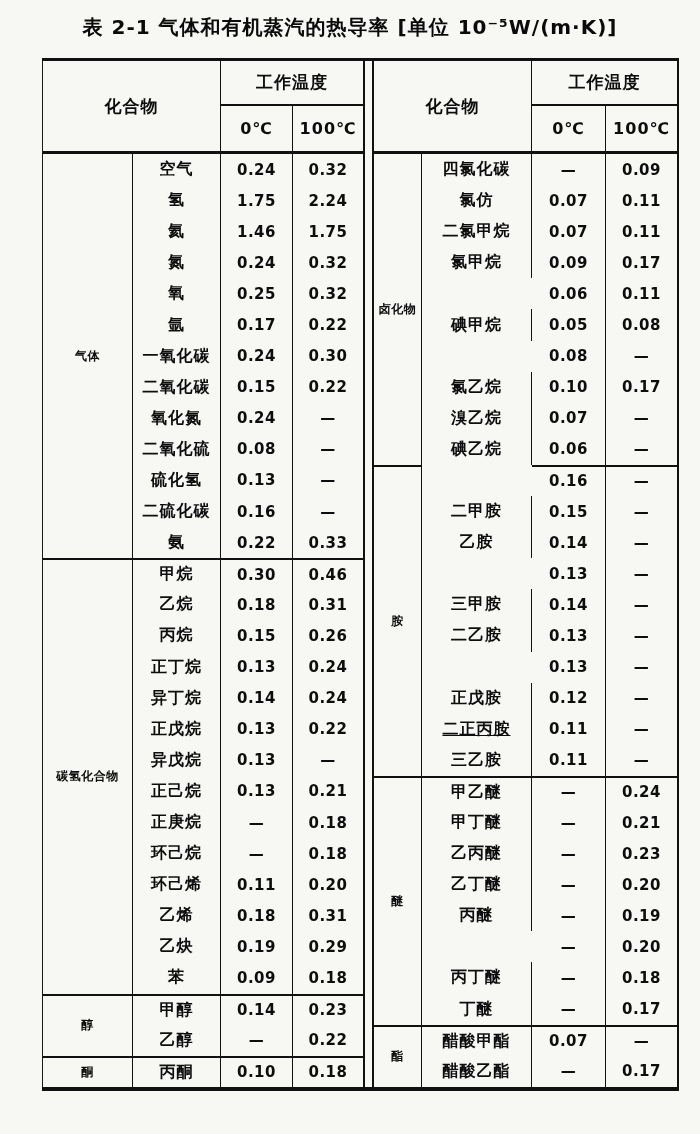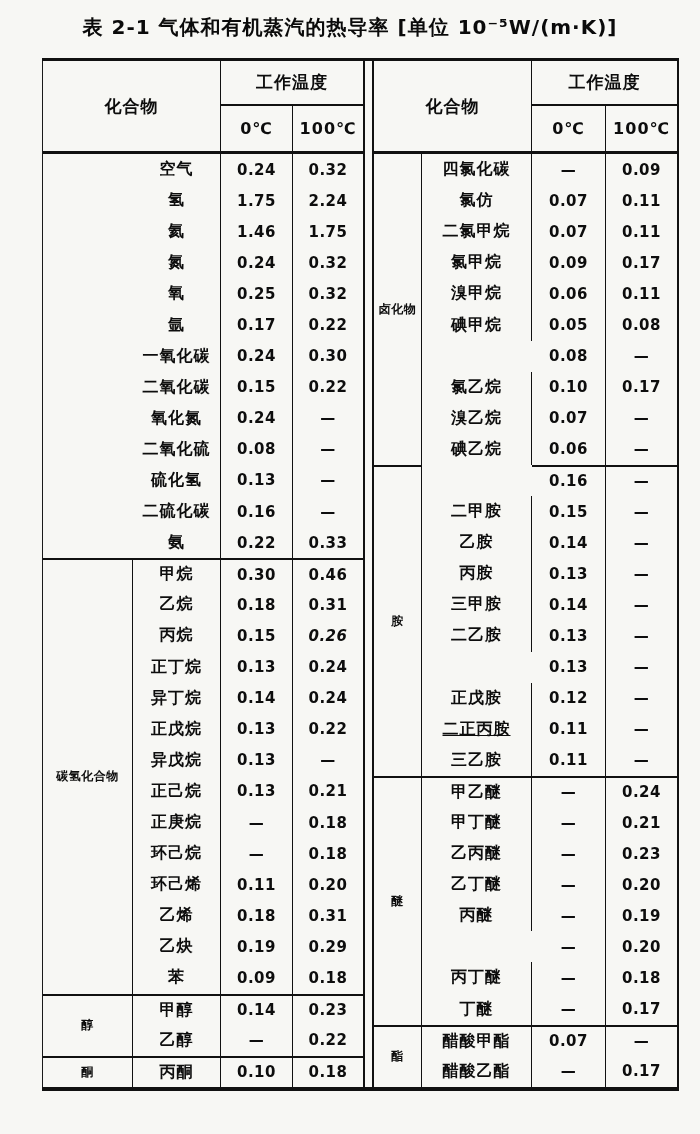--- a/index.html
+++ b/index.html
@@ -64,20 +64,21 @@
 <div class="table-wrap">
 
   <div class="half" id="left-half">
     <div class="half-head" id="left-head">
       <div class="cell head-compound">化合物</div>
       <div class="cell head-temp">工作温度</div>
       <div class="cell head-t0">0℃</div>
       <div class="cell head-t100">100℃</div>
     </div>
     <div class="half-body" id="left-body">
+        <div class="cell cat" style="grid-area: 1 / 1 / span 13;">气体</div>
         <div class="cell name" style="grid-area: 1 / 2;">空气</div>
         <div class="cell v0" style="grid-area: 1 / 3;">0.24</div>
         <div class="cell v100" style="grid-area: 1 / 4;">0.32</div>
         <div class="cell name" style="grid-area: 2 / 2;">氢</div>
         <div class="cell v0" style="grid-area: 2 / 3;">1.75</div>
         <div class="cell v100" style="grid-area: 2 / 4;">2.24</div>
         <div class="cell name" style="grid-area: 3 / 2;">氦</div>
         <div class="cell v0" style="grid-area: 3 / 3;">1.46</div>
         <div class="cell v100" style="grid-area: 3 / 4;">1.75</div>
         <div class="cell name" style="grid-area: 4 / 2;">氮</div>
@@ -112,21 +113,21 @@
         <div class="cell v100" style="grid-area: 13 / 4;">0.33</div>
         <div class="cell cat sec-top" style="grid-area: 14 / 1 / span 14;">碳氢化合物</div>
         <div class="cell name sec-top" style="grid-area: 14 / 2;">甲烷</div>
         <div class="cell v0 sec-top" style="grid-area: 14 / 3;">0.30</div>
         <div class="cell v100 sec-top" style="grid-area: 14 / 4;">0.46</div>
         <div class="cell name" style="grid-area: 15 / 2;">乙烷</div>
         <div class="cell v0" style="grid-area: 15 / 3;">0.18</div>
         <div class="cell v100" style="grid-area: 15 / 4;">0.31</div>
         <div class="cell name" style="grid-area: 16 / 2;">丙烷</div>
         <div class="cell v0" style="grid-area: 16 / 3;">0.15</div>
-        <div class="cell v100" style="grid-area: 16 / 4; font-style: italic;">0.26</div>
+        <div class="cell v100" style="grid-area: 16 / 4;">0.26</div>
         <div class="cell name" style="grid-area: 17 / 2;">正丁烷</div>
         <div class="cell v0" style="grid-area: 17 / 3;">0.13</div>
         <div class="cell v100" style="grid-area: 17 / 4;">0.24</div>
         <div class="cell name" style="grid-area: 18 / 2;">异丁烷</div>
         <div class="cell v0" style="grid-area: 18 / 3;">0.14</div>
         <div class="cell v100" style="grid-area: 18 / 4;">0.24</div>
         <div class="cell name" style="grid-area: 19 / 2;">正戊烷</div>
         <div class="cell v0" style="grid-area: 19 / 3;">0.13</div>
         <div class="cell v100" style="grid-area: 19 / 4;">0.22</div>
         <div class="cell name" style="grid-area: 20 / 2;">异戊烷</div>
@@ -183,21 +184,20 @@
         <div class="cell v100" style="grid-area: 1 / 4;">0.09</div>
         <div class="cell name" style="grid-area: 2 / 2;">氯仿</div>
         <div class="cell v0" style="grid-area: 2 / 3;">0.07</div>
         <div class="cell v100" style="grid-area: 2 / 4;">0.11</div>
         <div class="cell name" style="grid-area: 3 / 2;">二氯甲烷</div>
         <div class="cell v0" style="grid-area: 3 / 3;">0.07</div>
         <div class="cell v100" style="grid-area: 3 / 4;">0.11</div>
         <div class="cell name" style="grid-area: 4 / 2;">氯甲烷</div>
         <div class="cell v0" style="grid-area: 4 / 3;">0.09</div>
         <div class="cell v100" style="grid-area: 4 / 4;">0.17</div>
-        <div class="cell name" style="grid-area: 5 / 2;">溴甲烷</div>
         <div class="cell v0" style="grid-area: 5 / 3;">0.06</div>
         <div class="cell v100" style="grid-area: 5 / 4;">0.11</div>
         <div class="cell name" style="grid-area: 6 / 2;">碘甲烷</div>
         <div class="cell v0" style="grid-area: 6 / 3;">0.05</div>
         <div class="cell v100" style="grid-area: 6 / 4;">0.08</div>
         <div class="cell v0" style="grid-area: 7 / 3;">0.08</div>
         <div class="cell v100" style="grid-area: 7 / 4;">—</div>
         <div class="cell name" style="grid-area: 8 / 2;">氯乙烷</div>
         <div class="cell v0" style="grid-area: 8 / 3;">0.10</div>
         <div class="cell v100" style="grid-area: 8 / 4;">0.17</div>
@@ -209,21 +209,20 @@
         <div class="cell v100" style="grid-area: 10 / 4;">—</div>
         <div class="cell cat sec-top" style="grid-area: 11 / 1 / span 10;">胺</div>
         <div class="cell v0 sec-top" style="grid-area: 11 / 3;">0.16</div>
         <div class="cell v100 sec-top" style="grid-area: 11 / 4;">—</div>
         <div class="cell name" style="grid-area: 12 / 2;">二甲胺</div>
         <div class="cell v0" style="grid-area: 12 / 3;">0.15</div>
         <div class="cell v100" style="grid-area: 12 / 4;">—</div>
         <div class="cell name" style="grid-area: 13 / 2;">乙胺</div>
         <div class="cell v0" style="grid-area: 13 / 3;">0.14</div>
         <div class="cell v100" style="grid-area: 13 / 4;">—</div>
-        <div class="cell name" style="grid-area: 14 / 2;">丙胺</div>
         <div class="cell v0" style="grid-area: 14 / 3;">0.13</div>
         <div class="cell v100" style="grid-area: 14 / 4;">—</div>
         <div class="cell name" style="grid-area: 15 / 2;">三甲胺</div>
         <div class="cell v0" style="grid-area: 15 / 3;">0.14</div>
         <div class="cell v100" style="grid-area: 15 / 4;">—</div>
         <div class="cell name" style="grid-area: 16 / 2;">二乙胺</div>
         <div class="cell v0" style="grid-area: 16 / 3;">0.13</div>
         <div class="cell v100" style="grid-area: 16 / 4;">—</div>
         <div class="cell v0" style="grid-area: 17 / 3;">0.13</div>
         <div class="cell v100" style="grid-area: 17 / 4;">—</div>

